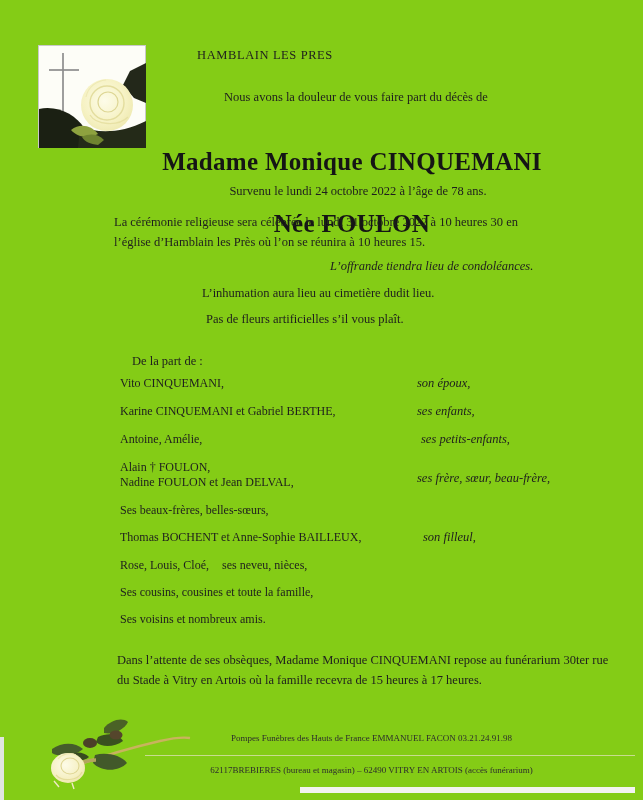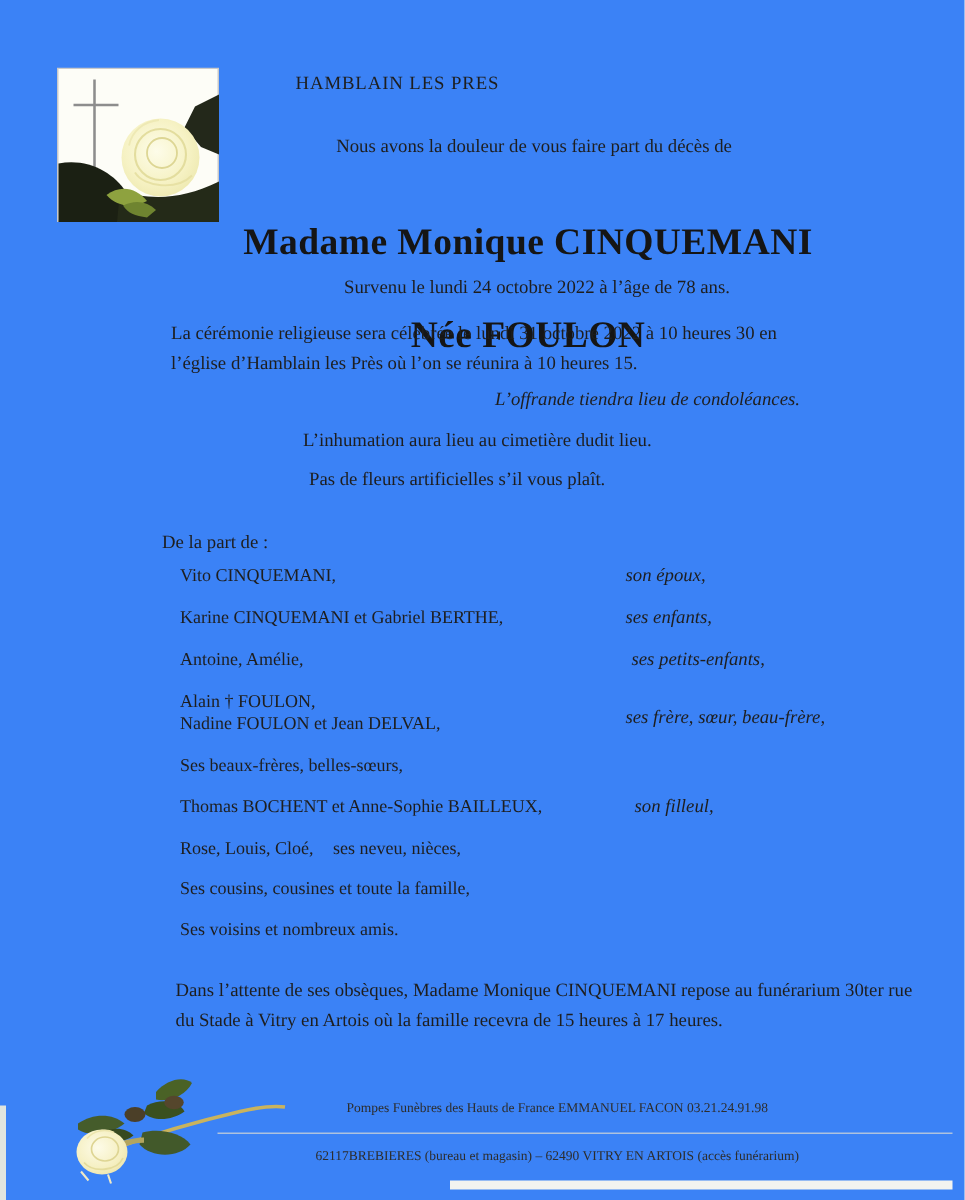--- a/index.html
+++ b/index.html
@@ -1,20 +1,20 @@
 <!DOCTYPE html>
 <html><head>
 <meta charset="utf-8">
 <style>
   html,body{margin:0;padding:0;background:#e9e9e9;}
   .page{
     position:relative;
     width:643px;height:800px;
     margin:0 auto;
-    background:#3b82f6;
+    background:#84cc16;
     font-family:"Liberation Serif","DejaVu Serif",serif;
     color:#1e1e1e;
     overflow:hidden;
   }
   .t{position:absolute;font-size:12.5px;line-height:16px;white-space:pre-wrap;}
   .center{text-align:center;}
   .italic{font-style:italic;}
   .city{letter-spacing:0.6px;font-size:12.5px;}
   .deceased-name{font-weight:bold;font-size:25px;line-height:30px;letter-spacing:0.3px;color:#151515;}
   .para{line-height:19.5px;}
@@ -72,21 +72,21 @@
   <div class="t center" style="left:73px;right:0;top:183px;">Survenu le lundi 24 octobre 2022 à l’âge de 78 ans.</div>
 
   <div class="t para" style="left:114px;top:213px;width:443px;">La cérémonie religieuse sera célébrée le lundi 31 octobre 2022 à 10 heures 30 en l’église d’Hamblain les Près où l’on se réunira à 10 heures 15.</div>
 
   <div class="t italic" style="left:330px;top:258px;font-family:Liberation Serif, serif;">L’offrande tiendra lieu de condoléances.</div>
 
   <div class="t" style="left:202px;top:285px;">L’inhumation aura lieu au cimetière dudit lieu.</div>
 
   <div class="t" style="left:206px;top:311px;">Pas de fleurs artificielles s’il vous plaît.</div>
 
-  <div class="t" style="left:108px;top:353px;">De la part de :</div>
+  <div class="t" style="left:132px;top:353px;">De la part de :</div>
 
   <div class="fam-row" style="top:376px;">
     <span class="fam-name">Vito CINQUEMANI,</span>
     <span class="fam-rel">son époux,</span>
   </div>
 
   <div class="fam-row" style="top:404px;">
     <span class="fam-name">Karine CINQUEMANI et Gabriel BERTHE,</span>
     <span class="fam-rel">ses enfants,</span>
   </div>

